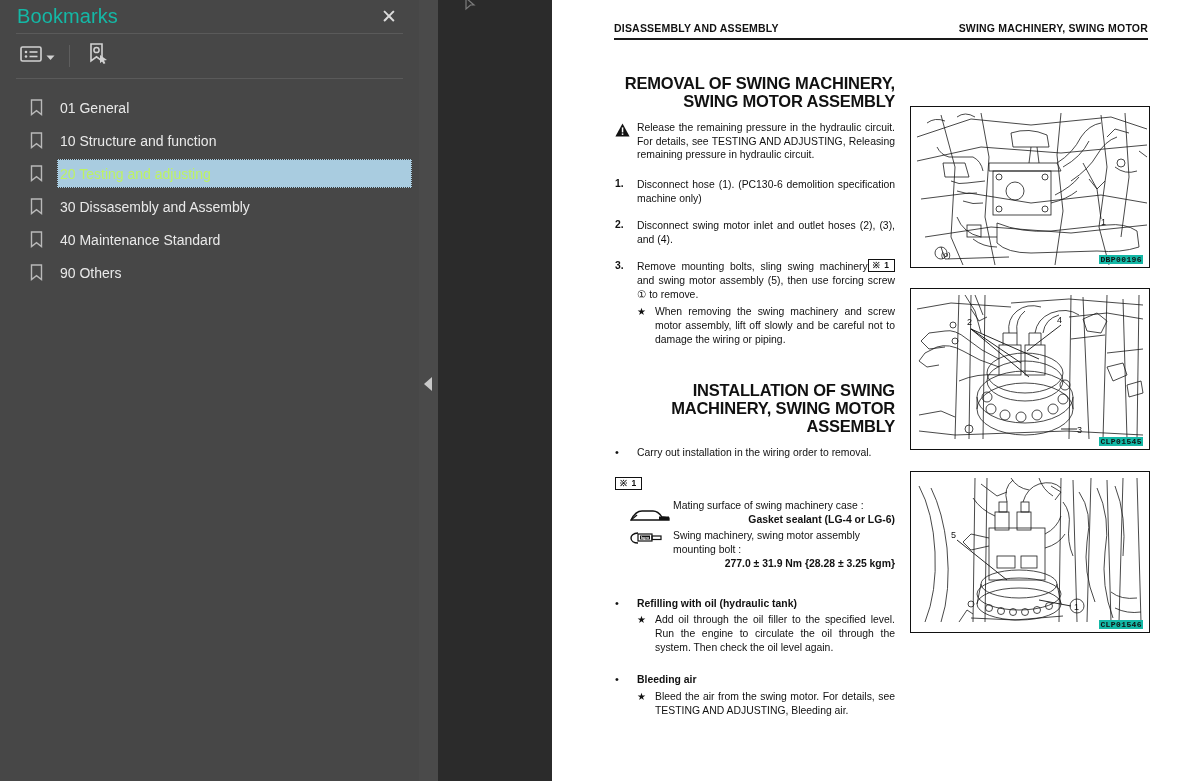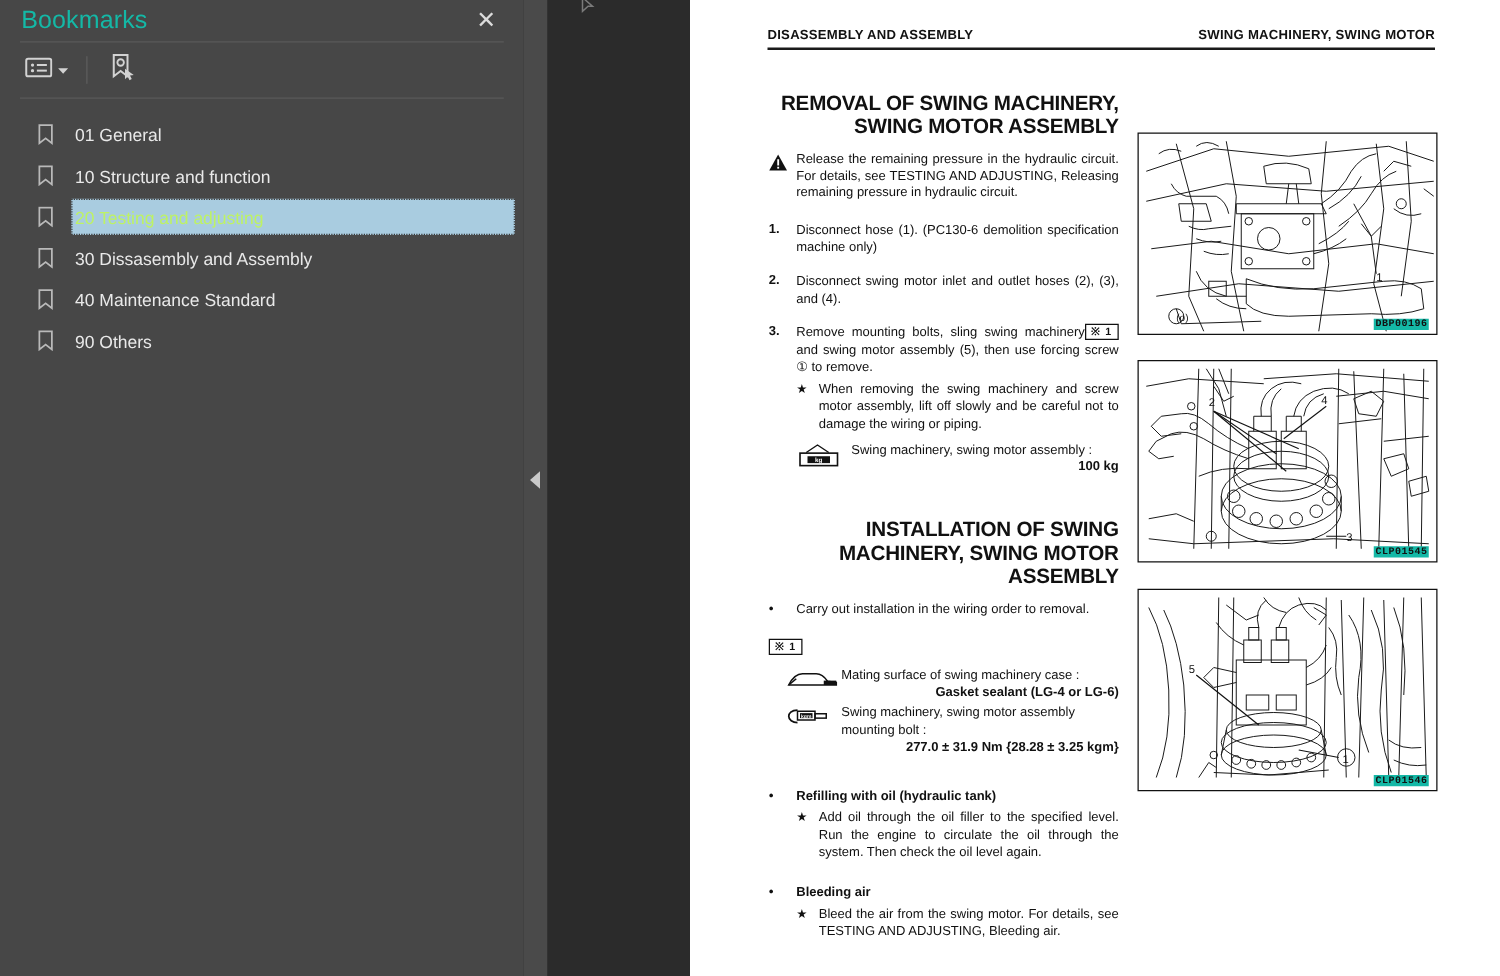--- a/index.html
+++ b/index.html
@@ -303,49 +303,35 @@
 
         <div class="step">
           <div class="step-no">3.</div>
           <div class="step-txt">
             <span class="refbox ref-right">※ 1</span>
             <span>Remove mounting bolts, sling swing machinery and swing motor assembly (5), then use forcing screw ① to remove.</span>
             <div class="sub">
               <div class="sub-star">★</div>
               <div class="sub-txt">When removing the swing machinery and screw motor assembly, lift off slowly and be careful not to damage the wiring or piping.</div>
             </div>
-            <div class="spec-row">
-              <div class="spec-ico">
-                <svg width="40" height="22" viewBox="0 0 40 22">
-                  <path d="M8 7 L17 1 L26 7" fill="none" stroke="#111" stroke-width="1.1"></path>
-                  <rect x="3" y="7.5" width="30" height="10" fill="none" stroke="#111" stroke-width="1.3"></rect>
-                  <rect x="9" y="10" width="18" height="5.5" fill="#111"></rect>
-                  <text x="18" y="14.6" font-size="5" fill="#fff" text-anchor="middle" font-family="Liberation Sans, sans-serif" font-weight="bold">kg</text>
-                </svg>
-              </div>
-              <div class="spec-txt">
-                <span>Swing machinery, swing motor assembly :</span>
-                <span class="val-right">100 kg</span>
-              </div>
-            </div>
           </div>
         </div>
 
         <h1 class="sec" style="margin-top:34px;">INSTALLATION OF SWING MACHINERY, SWING MOTOR ASSEMBLY</h1>
 
         <div class="bullet">
           <div class="bullet-dot">•</div>
           <div class="bullet-txt">Carry out installation in the wiring order to removal.</div>
         </div>
 
         <div style="margin:14px 0 6px 0;">
           <span class="refbox">※ 1</span>
         </div>
 
-        <div class="spec-row" style="margin-left:14px;">
+        <div class="spec-row" style="margin-left:14px;align-items:flex-end;">
           <div class="spec-ico">
             <svg width="42" height="16" viewBox="0 0 42 16">
               <path d="M2 13 C5 7, 9 4, 13 4 L24 4 C28 4, 31 7, 33 10 L40 11 L40 13 Z" fill="none" stroke="#111" stroke-width="1.3"></path>
               <path d="M2 13 L8 8" stroke="#111" stroke-width="1.3" fill="none"></path>
               <rect x="30" y="9.5" width="10" height="3.5" fill="#111"></rect>
             </svg>
           </div>
           <div class="spec-txt">
             <span>Mating surface of swing machinery case :</span>
             <span class="val-right">Gasket sealant (LG-4 or LG-6)</span>

